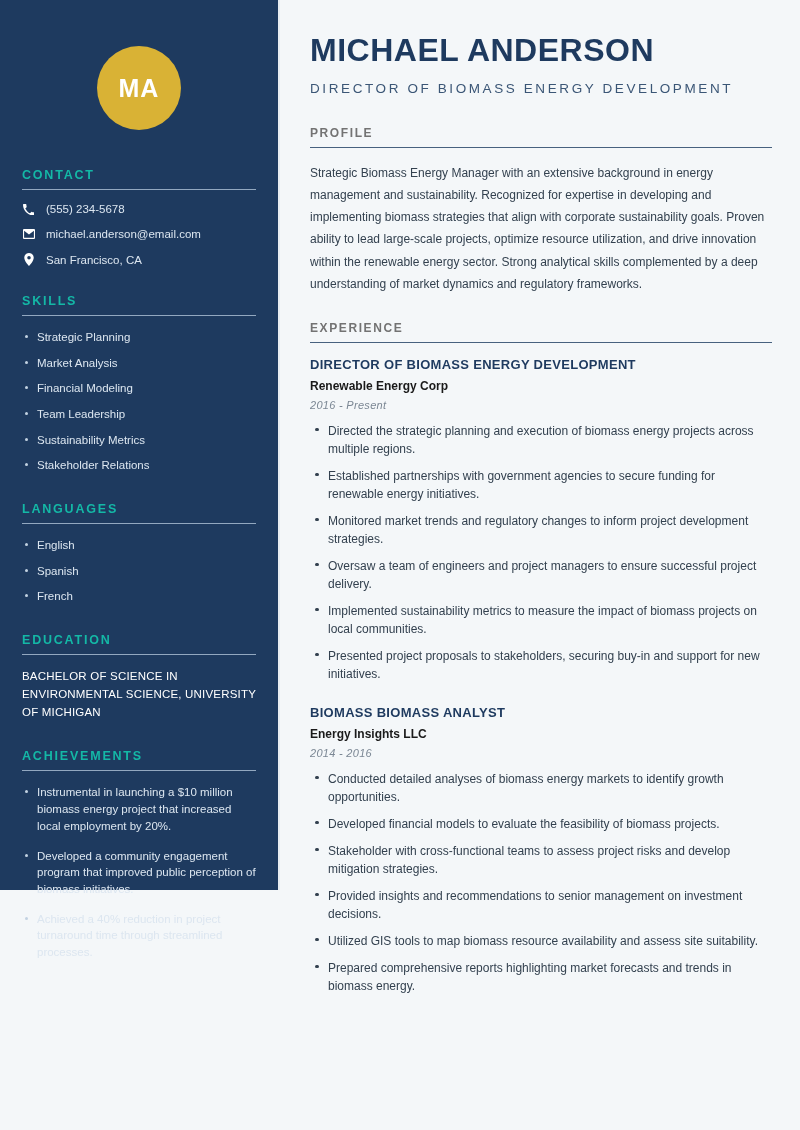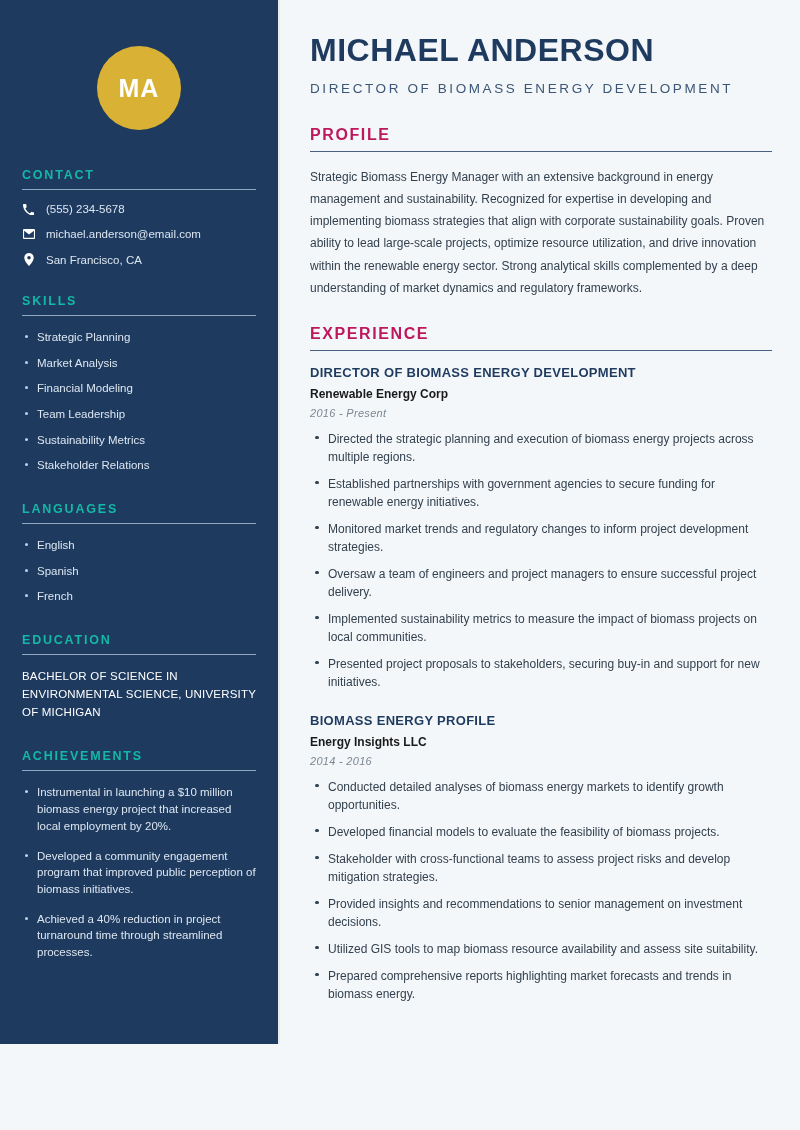--- a/index.html
+++ b/index.html
@@ -12,21 +12,21 @@
   }
 
   
   .sidebar {
     width:280px;
     min-width:280px;
     background:#1E3A5F;
     color:#FFFFFF;
     padding:0 22px;
     border-right:2px solid #E8EDF1;
-    height:1044px;
+    height:890px;
   }
   .avatar-wrap { display:flex; justify-content:center; margin-top:46px; }
   .avatar {
     width:84px; height:84px; border-radius:50%;
     background:#D9B235;
     display:flex; align-items:center; justify-content:center;
     color:#FFFFFF; font-size:25px; font-weight:bold; letter-spacing:1px;
   }
   .side-section { margin-top:28px; }
   .side-section.first { margin-top:38px; }
@@ -67,21 +67,21 @@
   .name {
     font-size:32px; font-weight:bold; color:#1E3A5F;
     letter-spacing:.5px; line-height:1.05;
   }
   .role {
     margin-top:10px; font-size:13.5px; color:#3B5676;
     letter-spacing:2.6px; line-height:1.65; text-transform:uppercase;
   }
   .main-section { margin-top:26px; }
   .main-h {
-    font-size:16px; font-weight:bold; color:#be185d;
+    font-size:12px; font-weight:bold; color:#737373;
     letter-spacing:1.6px; text-transform:uppercase;
   }
   .main-rule { height:1px; background:#4A6party; }
   .main-rule { height:1px; background:#47617F; margin-top:7px; margin-bottom:14px; }
   .profile-text {
     font-size:12px; color:#33414F; line-height:1.85;
   }
   .job { margin-bottom:6px; }
   .job + .job { margin-top:22px; }
   .job-title {
@@ -209,21 +209,21 @@
         <li>Directed the strategic planning and execution of biomass energy projects across multiple regions.</li>
         <li>Established partnerships with government agencies to secure funding for renewable energy initiatives.</li>
         <li>Monitored market trends and regulatory changes to inform project development strategies.</li>
         <li>Oversaw a team of engineers and project managers to ensure successful project delivery.</li>
         <li>Implemented sustainability metrics to measure the impact of biomass projects on local communities.</li>
         <li>Presented project proposals to stakeholders, securing buy-in and support for new initiatives.</li>
       </ul>
     </div>
 
     <div class="job">
-      <div class="job-title">BIOMASS ENERGY PROFILE</div>
+      <div class="job-title">BIOMASS BIOMASS ANALYST</div>
       <div class="job-company">Energy Insights LLC</div>
       <div class="job-dates">2014 - 2016</div>
       <ul class="job-list">
         <li>Conducted detailed analyses of biomass energy markets to identify growth opportunities.</li>
         <li>Developed financial models to evaluate the feasibility of biomass projects.</li>
         <li>Stakeholder with cross-functional teams to assess project risks and develop mitigation strategies.</li>
         <li>Provided insights and recommendations to senior management on investment decisions.</li>
         <li>Utilized GIS tools to map biomass resource availability and assess site suitability.</li>
         <li>Prepared comprehensive reports highlighting market forecasts and trends in biomass energy.</li>
       </ul>

